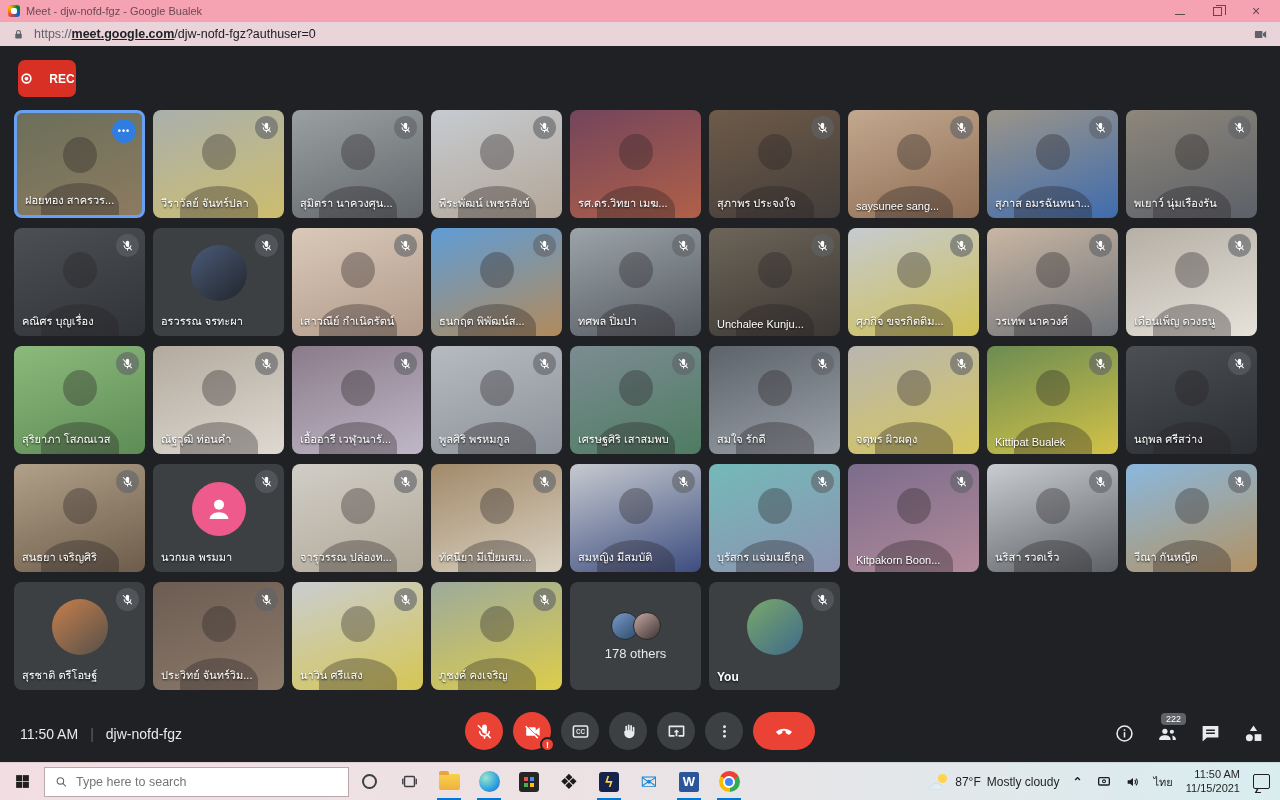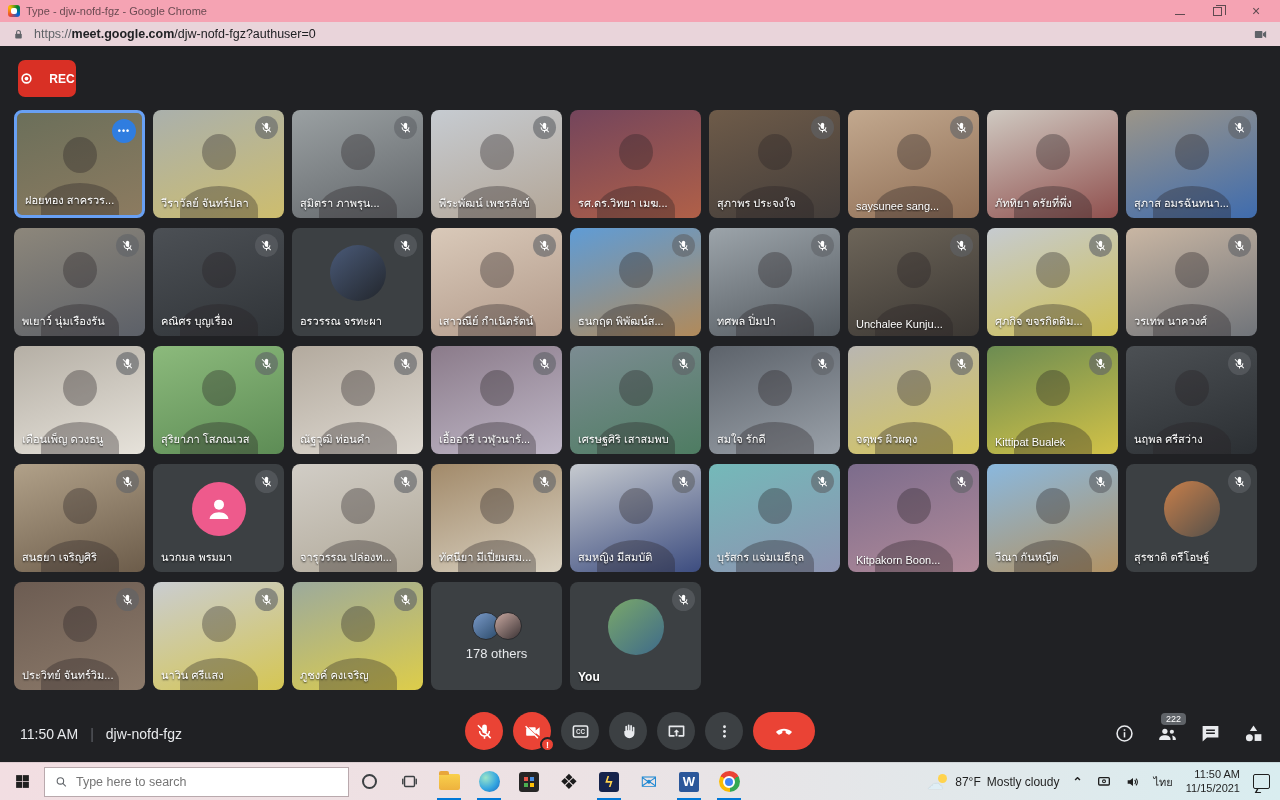--- a/index.html
+++ b/index.html
@@ -17,21 +17,21 @@
   .wc{width:12px;height:12px;display:flex;align-items:center;justify-content:center;font-size:11px;}
   .wc-min{border-bottom:1.5px solid #5f4a50;height:7px;width:10px;}
   .wc-restore{width:9px;height:9px;border:1.5px solid #5f4a50;position:relative;}
   .wc-restore::before{content:"";position:absolute;top:-3px;left:2px;width:9px;height:9px;
     border:1.5px solid #5f4a50;border-left:none;border-bottom:none;}
   .urlbar{position:absolute;top:22px;left:0;right:0;height:24px;background:#e9d4da;
     display:flex;align-items:center;padding:0 12px;gap:9px;z-index:30;}
   .urlbar svg{color:#5f6368;}
   .url-text{font-size:12.5px;color:#202124;}
   .url-scheme{color:#5f6368;}
-  .url-host{font-weight:bold;}
+  .url-host{font-weight:bold;text-decoration:underline;}
   .url-cam{margin-left:auto;color:#4a4a4e;}
 
   
   .meet{position:absolute;top:46px;left:0;right:0;height:716px;background:#202124;}
   .rec-btn{position:absolute;top:14px;left:18px;width:58px;height:37px;background:#d93025;
     border-radius:7px;display:flex;align-items:center;justify-content:center;gap:15px;
     color:#fff;font-weight:bold;font-size:12px;z-index:5;}
 
   .tiles{position:absolute;left:14px;top:64px;display:grid;
     grid-template-columns:repeat(9,131px);grid-auto-rows:108px;gap:10px 8px;}
@@ -133,21 +133,21 @@
   .action-center::after{content:"";position:absolute;left:2px;bottom:-5px;width:6px;height:4px;
     background:linear-gradient(#1f1f1f,#1f1f1f) left/1.6px 100% no-repeat;
     border-bottom:1.6px solid #1f1f1f;transform:skewX(-28deg);}
   svg{display:block;}
 </style>
 </head>
 <body>
 
 <div class="titlebar">
   <span class="favicon"></span>
-  <span class="win-title">Type - djw-nofd-fgz - Google Chrome</span>
+  <span class="win-title">Meet - djw-nofd-fgz - Google Bualek</span>
   <div class="win-controls">
     <span class="wc wc-min"></span>
     <span class="wc wc-restore"></span>
     <span class="wc" style="font-size:14px;">×</span>
   </div>
 </div>
 
 <div class="urlbar">
   <svg viewBox="0 0 24 24" width="13" height="13" fill="currentColor">
     <rect x="6" y="10.5" width="12" height="9" rx="1.5"></rect>
@@ -197,21 +197,21 @@
           <div class="p-head"></div>
           <div class="p-body"></div>
         </div>
         <span class="mute-chip">
           <svg viewBox="0 0 24 24" width="13" height="13" fill="currentColor">
             <path d="M12 14.5a3 3 0 0 0 3-3V6a3 3 0 0 0-6 0v5.5a3 3 0 0 0 3 3z"></path>
             <path d="M17.3 11.5a5.3 5.3 0 0 1-10.6 0H4.9a7.1 7.1 0 0 0 6.1 7v2.5h2v-2.5a7.1 7.1 0 0 0 6.1-7z"></path>
             <path d="M4.3 3.5 3 4.8l16.2 16.2 1.3-1.3z"></path>
           </svg>
         </span>
-        <span class="tname">สุมิตรา ภาพรุน...</span>
+        <span class="tname">สุมิตรา นาควงศุน...</span>
       </div>
       <div class="tile" style="background: linear-gradient(160deg, rgb(198, 203, 209), rgb(179, 166, 151));">
         <div class="person">
           <div class="p-head"></div>
           <div class="p-body"></div>
         </div>
         <span class="mute-chip">
           <svg viewBox="0 0 24 24" width="13" height="13" fill="currentColor">
             <path d="M12 14.5a3 3 0 0 0 3-3V6a3 3 0 0 0-6 0v5.5a3 3 0 0 0 3 3z"></path>
             <path d="M17.3 11.5a5.3 5.3 0 0 1-10.6 0H4.9a7.1 7.1 0 0 0 6.1 7v2.5h2v-2.5a7.1 7.1 0 0 0 6.1-7z"></path>
@@ -247,27 +247,20 @@
           <div class="p-body"></div>
         </div>
         <span class="mute-chip">
           <svg viewBox="0 0 24 24" width="13" height="13" fill="currentColor">
             <path d="M12 14.5a3 3 0 0 0 3-3V6a3 3 0 0 0-6 0v5.5a3 3 0 0 0 3 3z"></path>
             <path d="M17.3 11.5a5.3 5.3 0 0 1-10.6 0H4.9a7.1 7.1 0 0 0 6.1 7v2.5h2v-2.5a7.1 7.1 0 0 0 6.1-7z"></path>
             <path d="M4.3 3.5 3 4.8l16.2 16.2 1.3-1.3z"></path>
           </svg>
         </span>
         <span class="tname">saysunee sang...</span>
-      </div>
-      <div class="tile" style="background: linear-gradient(160deg, rgb(207, 201, 193), rgb(144, 80, 78));">
-        <div class="person">
-          <div class="p-head"></div>
-          <div class="p-body"></div>
-        </div>
-        <span class="tname">ภัททิยา ดรัยที่พึ่ง</span>
       </div>
       <div class="tile" style="background: linear-gradient(160deg, rgb(155, 149, 137), rgb(63, 108, 174));">
         <div class="person">
           <div class="p-head"></div>
           <div class="p-body"></div>
         </div>
         <span class="mute-chip">
           <svg viewBox="0 0 24 24" width="13" height="13" fill="currentColor">
             <path d="M12 14.5a3 3 0 0 0 3-3V6a3 3 0 0 0-6 0v5.5a3 3 0 0 0 3 3z"></path>
             <path d="M17.3 11.5a5.3 5.3 0 0 1-10.6 0H4.9a7.1 7.1 0 0 0 6.1 7v2.5h2v-2.5a7.1 7.1 0 0 0 6.1-7z"></path>
@@ -447,20 +440,34 @@
           <div class="p-body"></div>
         </div>
         <span class="mute-chip">
           <svg viewBox="0 0 24 24" width="13" height="13" fill="currentColor">
             <path d="M12 14.5a3 3 0 0 0 3-3V6a3 3 0 0 0-6 0v5.5a3 3 0 0 0 3 3z"></path>
             <path d="M17.3 11.5a5.3 5.3 0 0 1-10.6 0H4.9a7.1 7.1 0 0 0 6.1 7v2.5h2v-2.5a7.1 7.1 0 0 0 6.1-7z"></path>
             <path d="M4.3 3.5 3 4.8l16.2 16.2 1.3-1.3z"></path>
           </svg>
         </span>
         <span class="tname">เอื้ออารี เวฬุวนารั...</span>
+      </div>
+      <div class="tile" style="background: linear-gradient(160deg, rgb(183, 187, 192), rgb(140, 146, 154));">
+        <div class="person">
+          <div class="p-head"></div>
+          <div class="p-body"></div>
+        </div>
+        <span class="mute-chip">
+          <svg viewBox="0 0 24 24" width="13" height="13" fill="currentColor">
+            <path d="M12 14.5a3 3 0 0 0 3-3V6a3 3 0 0 0-6 0v5.5a3 3 0 0 0 3 3z"></path>
+            <path d="M17.3 11.5a5.3 5.3 0 0 1-10.6 0H4.9a7.1 7.1 0 0 0 6.1 7v2.5h2v-2.5a7.1 7.1 0 0 0 6.1-7z"></path>
+            <path d="M4.3 3.5 3 4.8l16.2 16.2 1.3-1.3z"></path>
+          </svg>
+        </span>
+        <span class="tname">พูลศิริ พรหมกูล</span>
       </div>
       <div class="tile" style="background: linear-gradient(160deg, rgb(124, 140, 146), rgb(78, 124, 98));">
         <div class="person">
           <div class="p-head"></div>
           <div class="p-body"></div>
         </div>
         <span class="mute-chip">
           <svg viewBox="0 0 24 24" width="13" height="13" fill="currentColor">
             <path d="M12 14.5a3 3 0 0 0 3-3V6a3 3 0 0 0-6 0v5.5a3 3 0 0 0 3 3z"></path>
             <path d="M17.3 11.5a5.3 5.3 0 0 1-10.6 0H4.9a7.1 7.1 0 0 0 6.1 7v2.5h2v-2.5a7.1 7.1 0 0 0 6.1-7z"></path>
@@ -617,20 +624,34 @@
           <div class="p-body"></div>
         </div>
         <span class="mute-chip">
           <svg viewBox="0 0 24 24" width="13" height="13" fill="currentColor">
             <path d="M12 14.5a3 3 0 0 0 3-3V6a3 3 0 0 0-6 0v5.5a3 3 0 0 0 3 3z"></path>
             <path d="M17.3 11.5a5.3 5.3 0 0 1-10.6 0H4.9a7.1 7.1 0 0 0 6.1 7v2.5h2v-2.5a7.1 7.1 0 0 0 6.1-7z"></path>
             <path d="M4.3 3.5 3 4.8l16.2 16.2 1.3-1.3z"></path>
           </svg>
         </span>
         <span class="tname">Kitpakorn Boon...</span>
+      </div>
+      <div class="tile" style="background: linear-gradient(160deg, rgb(201, 205, 209), rgb(93, 97, 101));">
+        <div class="person">
+          <div class="p-head"></div>
+          <div class="p-body"></div>
+        </div>
+        <span class="mute-chip">
+          <svg viewBox="0 0 24 24" width="13" height="13" fill="currentColor">
+            <path d="M12 14.5a3 3 0 0 0 3-3V6a3 3 0 0 0-6 0v5.5a3 3 0 0 0 3 3z"></path>
+            <path d="M17.3 11.5a5.3 5.3 0 0 1-10.6 0H4.9a7.1 7.1 0 0 0 6.1 7v2.5h2v-2.5a7.1 7.1 0 0 0 6.1-7z"></path>
+            <path d="M4.3 3.5 3 4.8l16.2 16.2 1.3-1.3z"></path>
+          </svg>
+        </span>
+        <span class="tname">นริสา รวดเร็ว</span>
       </div>
       <div class="tile" style="background: linear-gradient(160deg, rgb(138, 184, 222), rgb(178, 146, 99));">
         <div class="person">
           <div class="p-head"></div>
           <div class="p-body"></div>
         </div>
         <span class="mute-chip">
           <svg viewBox="0 0 24 24" width="13" height="13" fill="currentColor">
             <path d="M12 14.5a3 3 0 0 0 3-3V6a3 3 0 0 0-6 0v5.5a3 3 0 0 0 3 3z"></path>
             <path d="M17.3 11.5a5.3 5.3 0 0 1-10.6 0H4.9a7.1 7.1 0 0 0 6.1 7v2.5h2v-2.5a7.1 7.1 0 0 0 6.1-7z"></path>

